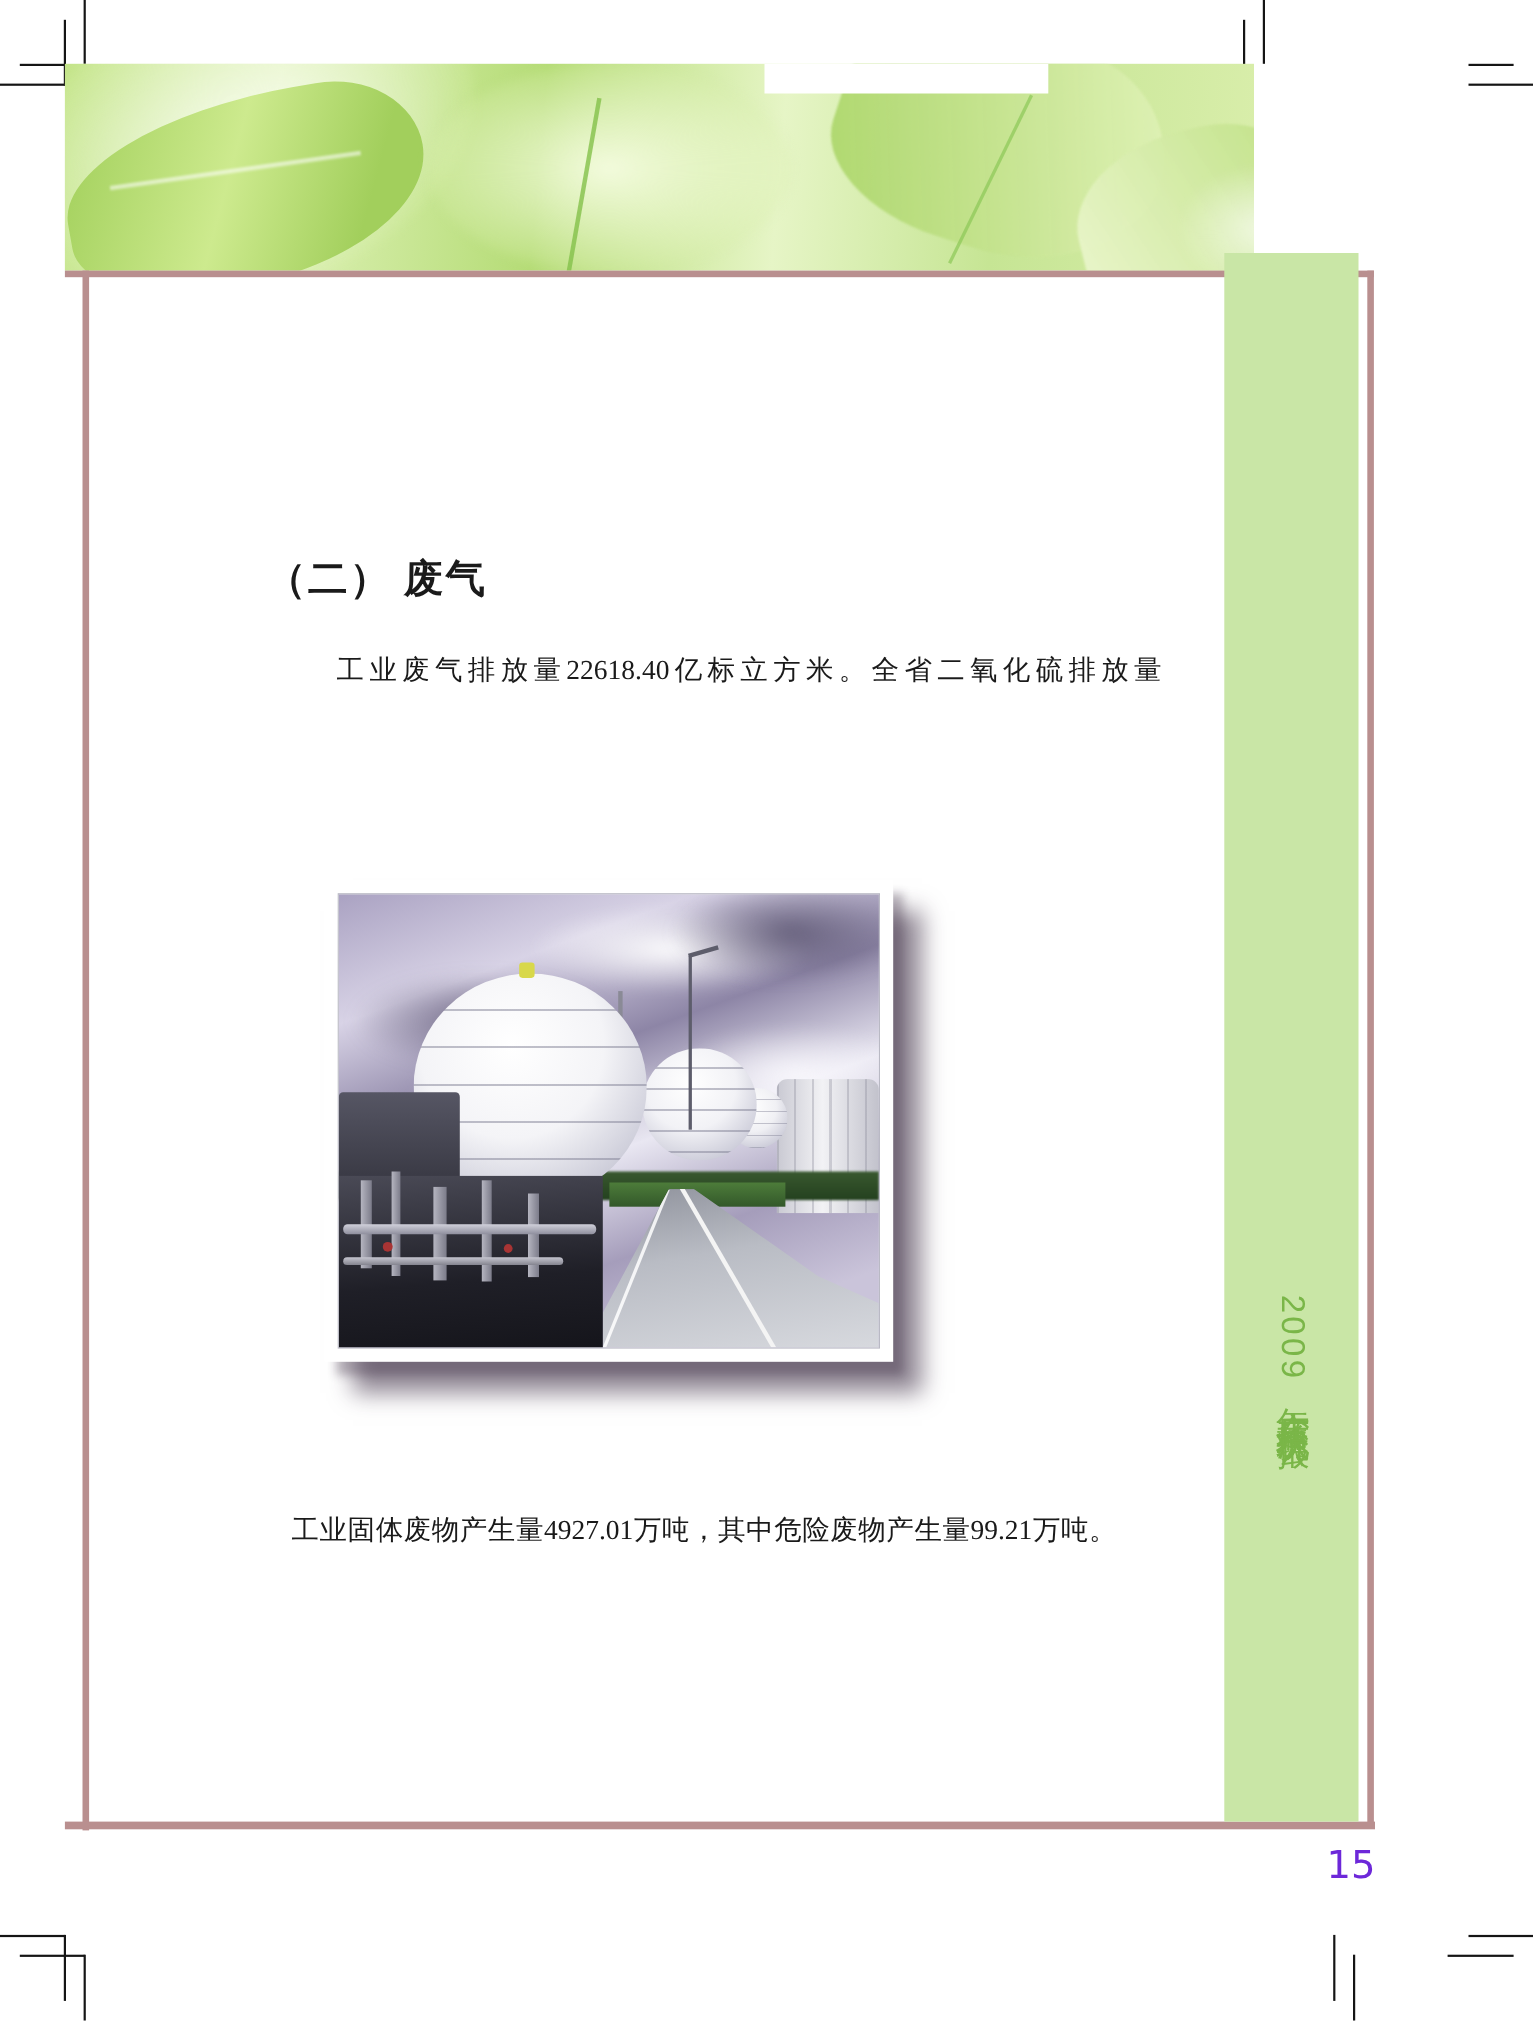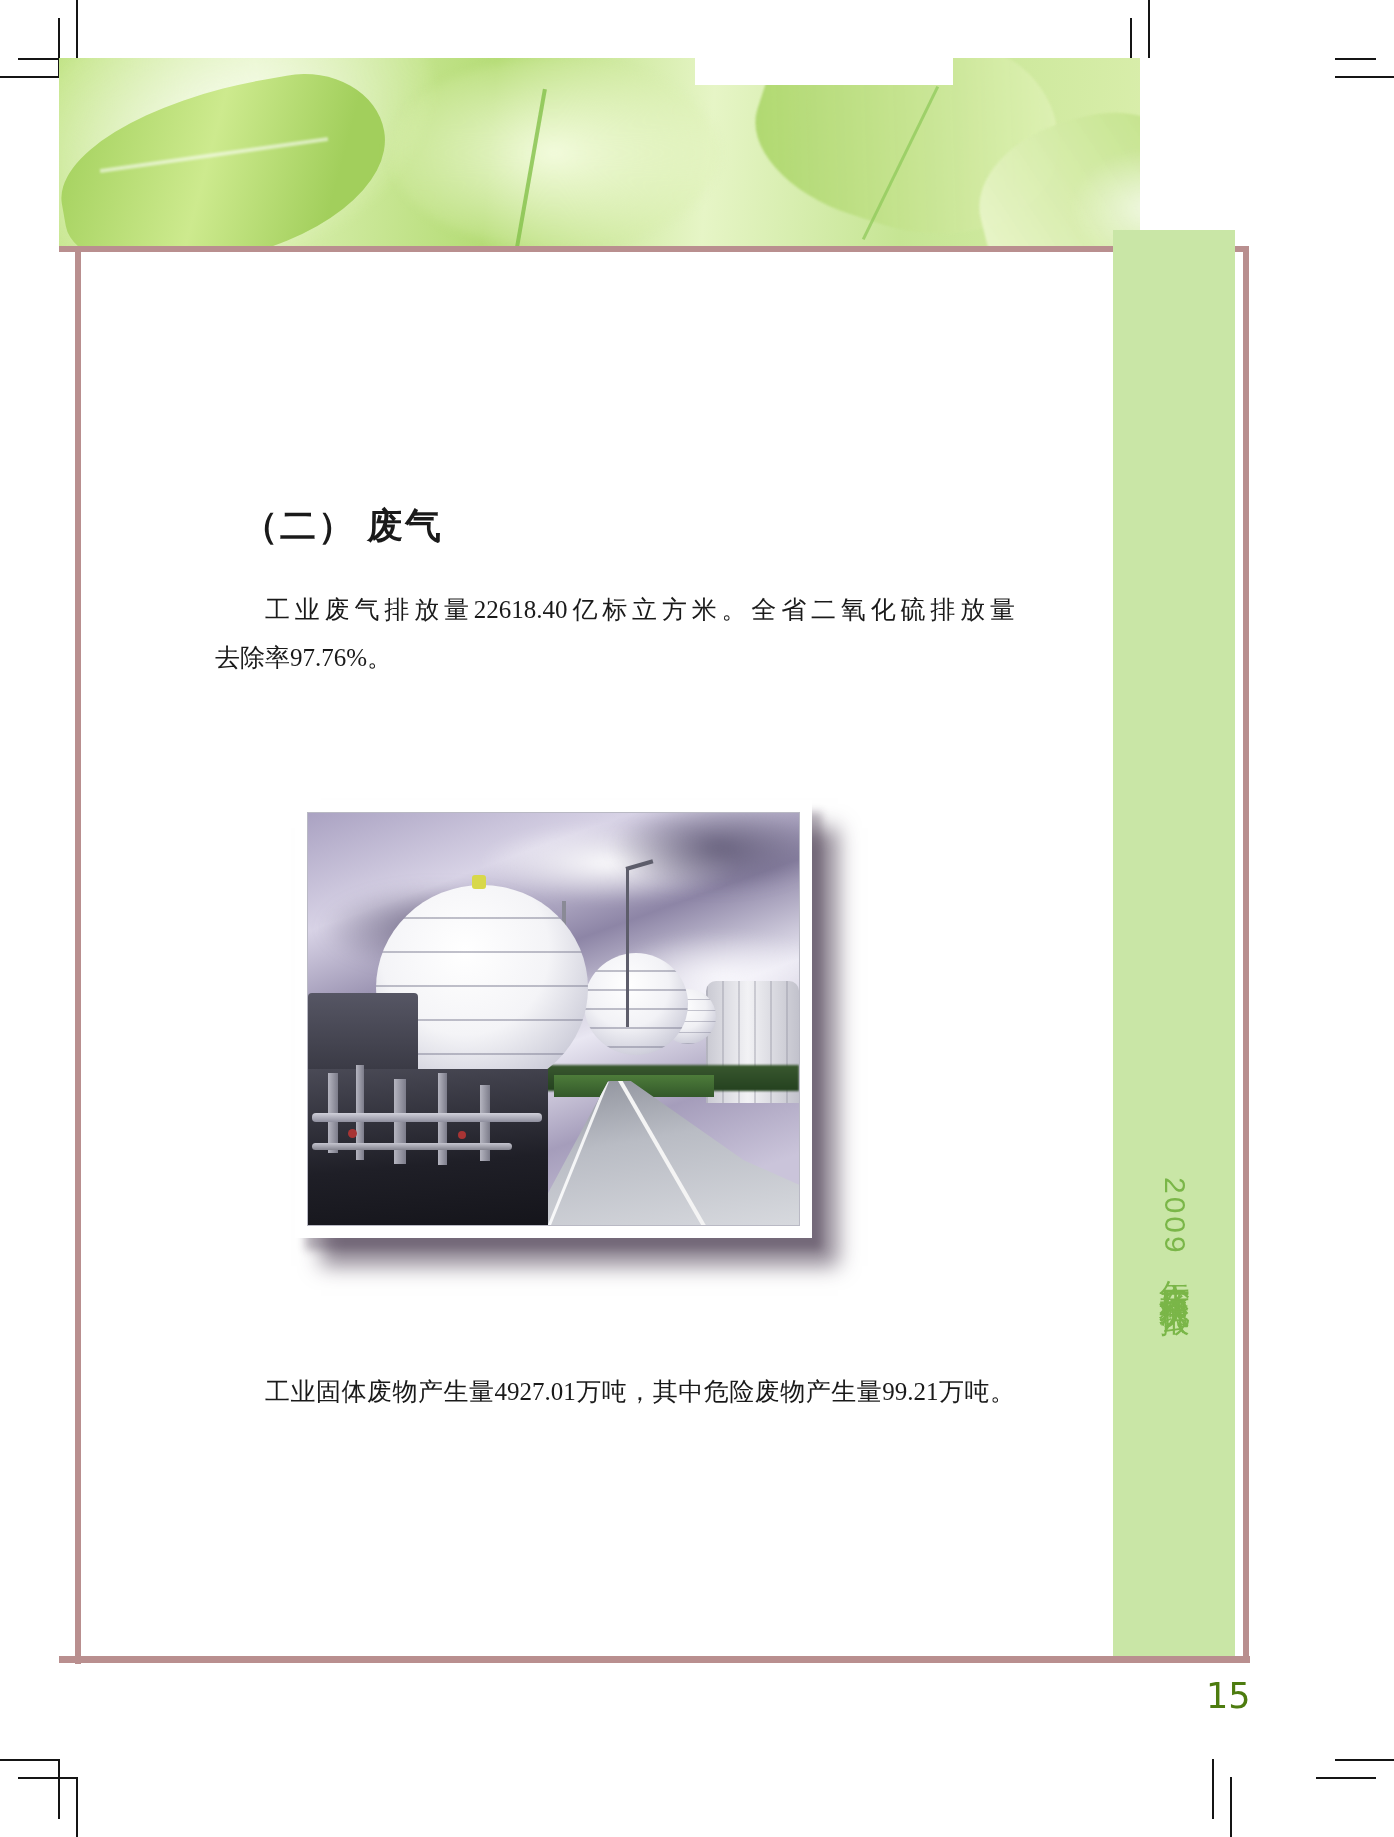--- a/index.html
+++ b/index.html
@@ -27,21 +27,21 @@
   .bodyline{height:48px;line-height:48px;font-size:25px;white-space:nowrap;}
   .bodyline.jst{text-align:justify;text-align-last:justify;}
   .bodyline.indent{padding-left:50px;box-sizing:border-box;}
   
   .photo-frame{position:absolute;left:295px;top:800px;width:491px;height:412px;background:#ffffff;
       padding:13px;box-shadow:26px 28px 20px rgba(53,37,61,.55), 10px 12px 8px rgba(53,37,61,.3);}
   .photo{position:relative;width:491px;height:412px;overflow:hidden;outline:1px solid #b9b9c4;
       background:linear-gradient(160deg,#aaa2c2 0%,#d8d3e6 20%,#8d85a6 38%,#e9e7f2 55%,#a59dbb 72%,#cac4da 88%);}
   .photo > div{position:absolute;}
   .page-number{position:absolute;left:1206px;top:1676px;font-family:"DejaVu Sans",sans-serif;
-      font-size:35px;font-weight:500;color:#4d7c0f;}
+      font-size:35px;font-weight:500;color:#6d28d9;}
 </style>
 </head>
 <body>
 
 <div class="abs" style="left:0;top:0;width:1394px;height:1837px;">
 
   <div>
     <div class="cm v" style="left:76px;top:0;height:58px;"></div>
     <div class="cm v" style="left:58px;top:18px;height:60px;"></div>
     <div class="cm h" style="left:18px;top:58px;width:41px;"></div>
@@ -82,23 +82,22 @@
   <div class="rose" style="left:59px;top:246px;width:1190px;height:6px;"></div>
   <div class="rose" style="left:75px;top:246px;width:6px;height:1418px;"></div>
   <div class="rose" style="left:59px;top:1656px;width:1191px;height:7px;"></div>
   <div class="rose" style="left:1243px;top:246px;width:6px;height:1414px;"></div>
 
   <div class="sidebar-bar">
     <div class="sidebar-title">2009年广东省环境状况公报</div>
   </div>
 
   <div class="heading" style="top:504px;margin-left:24px;">（二） 废气</div>
-  <div class="para" style="top:586px;">
+  <div class="para" style="top:586px;margin-left:41px;">
     <div class="bodyline jst indent">工业废气排放量22618.40亿标立方米。全省二氧化硫排放量</div>
-    <div class="bodyline">去除率97.76%。</div>
   </div>
 
   <div class="photo-frame">
     <div class="photo">
       <div style="left:170px;top:10px;width:260px;height:80px;background:radial-gradient(ellipse,rgba(255,255,255,.95),rgba(255,255,255,0) 70%);filter:blur(6px);"></div>
       <div style="left:10px;top:70px;width:240px;height:90px;background:radial-gradient(ellipse,rgba(94,87,116,.8),rgba(94,87,116,0) 70%);filter:blur(7px);"></div>
       <div style="left:300px;top:-10px;width:220px;height:90px;background:radial-gradient(ellipse,rgba(80,74,102,.75),rgba(80,74,102,0) 70%);filter:blur(7px);"></div>
       <div style="left:300px;top:120px;width:230px;height:90px;background:radial-gradient(ellipse,rgba(250,249,253,.9),rgba(250,249,253,0) 72%);filter:blur(6px);"></div>
       <div style="left:60px;top:150px;width:260px;height:80px;background:radial-gradient(ellipse,rgba(255,255,255,.75),rgba(255,255,255,0) 70%);filter:blur(8px);"></div>
       <div style="left:398px;top:168px;width:93px;height:122px;border-radius:10px 10px 0 0;background:repeating-linear-gradient(90deg,rgba(140,140,155,.35) 0 2px,transparent 2px 16px),linear-gradient(90deg,#c9c9d2,#f2f2f5 45%,#c2c2cc);"></div>

